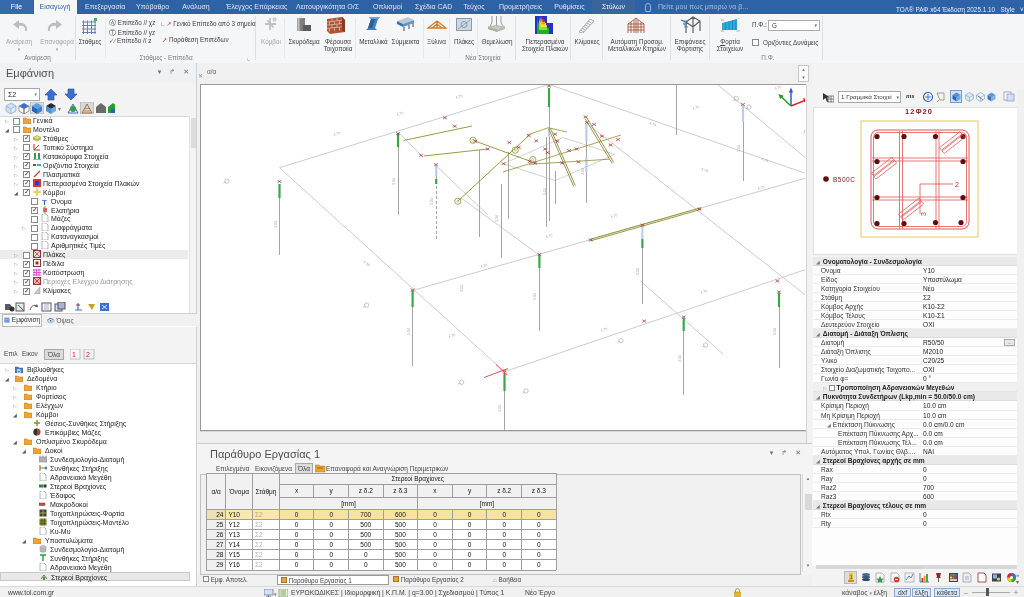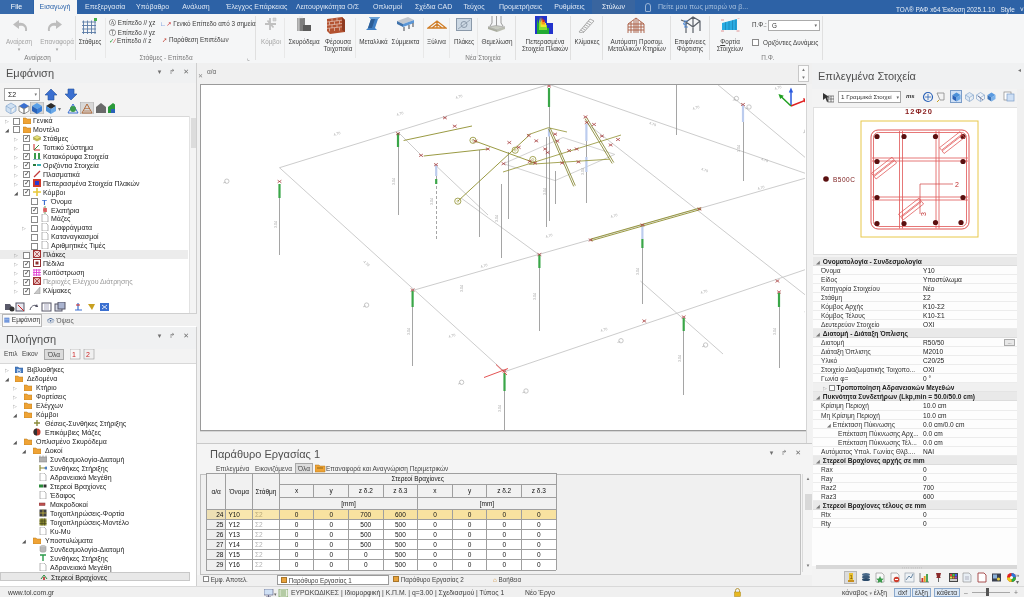--- a/index.html
+++ b/index.html
@@ -277,21 +277,20 @@
         <rect x="0" y="1" width="9" height="8" fill="#3a6fd0"></rect>
         <path d="M2 3 L7 7 M7 3 L2 7" stroke="#fff" stroke-width="0.8"></path>
       </g>
   </svg>
   <div class="abs" style="left:0;top:250px;width:197px;height:13px;background:#f0f0f0;border-top:1px solid #d0d0d0;">
     <div class="abs" style="left:2px;top:0px;width:40px;height:13px;background:#fafafa;border:1px solid #b8b8b8;font-size:6.5px;color:#333;text-align:center;line-height:10px;"><span style="color:#3a6fd0;">▦</span> Εμφάνιση</div>
     <div class="abs" style="left:44px;top:1px;width:32px;height:12px;font-size:6.5px;color:#555;text-align:center;line-height:11px;"><span style="color:#4a6a9a;">👁</span> Όψεις</div>
   </div>
 </div>
 <div class="panel" style="left:0;top:327px;width:197px;height:259px;border-right:1px solid #cfcfcf;">
-  <div class="phead" style="padding-top:6px;height:22px;">Πλοήγηση<span class="phbtns">▾ ↱ ✕</span></div>
   <div class="abs" style="left:2px;top:22px;height:12px;font-size:6.5px;color:#444;">
     <span class="abs" style="left:2px;top:1px;">Επιλ</span>
       <span class="abs" style="left:20px;top:1px;">Εικον</span>
     <span class="abs" style="left:42px;top:0;width:20px;height:11px;background:#dcdcdc;border:1px solid #a8a8a8;text-align:center;line-height:10px;">Όλα</span>
     <svg class="abs" style="left:68px;top:0px;" width="26" height="11" viewBox="0 0 26 11">
         <rect x="0" y="0" width="10" height="10" fill="#f8f8f8" stroke="#999" stroke-width="0.6"></rect>
         <text x="2" y="8" font-size="7" fill="#c22">1</text>
         <rect x="14" y="0" width="10" height="10" fill="#f0f0f0" stroke="#999" stroke-width="0.6"></rect>
         <text x="16" y="8" font-size="7" fill="#c22">2</text>
       </svg>
@@ -827,21 +826,20 @@
 </div>
 
 <div class="abs" style="left:197px;top:575px;width:615px;height:11px;background:#f0f0f0;font-size:6.3px;color:#444;">
   <span class="abs" style="left:6px;top:1px;"><span style="display:inline-block;width:6px;height:6px;border:1px solid #888;background:#fff;"></span> Εμφ. Αποτελ.</span>
   <span class="abs" style="left:80px;top:0px;width:112px;height:10px;background:#fff;border:1px solid #9a9a9a;line-height:9px;padding-left:3px;"><span style="display:inline-block;width:6px;height:6px;background:#e8a33d;border:1px solid #a8762a;"></span> Παράθυρο Εργασίας 1</span>
   <span class="abs" style="left:196px;top:1px;"><span style="display:inline-block;width:6px;height:6px;background:#e8a33d;border:1px solid #a8762a;"></span> Παράθυρο Εργασίας 2</span>
   <span class="abs" style="left:296px;top:1px;"><span style="color:#d08a2a;">⌂</span> Βοήθεια</span>
 </div>
 
 <div class="panel" style="left:812px;top:63px;width:212px;height:523px;">
-  <div class="phead" style="height:26px;padding-top:7px;">Επιλεγμένα Στοιχεία<span class="abs" style="right:3px;top:3px;color:#777;font-size:6px;">◂</span></div>
   <div class="abs" style="left:0;top:26px;width:212px;height:18px;background:#f3f3f3;">
     <svg class="abs" style="left:10px;top:3px;" width="12" height="11" viewBox="0 0 12 11">
         <path d="M1 1 L1 8 L3.5 6 L5 10 L6.5 9.3 L5 5.5 L8 5.5 Z" fill="#333"></path>
         <g stroke="#555" stroke-width="0.7" fill="none">
           <rect x="6" y="4" width="6" height="6"></rect>
           <path d="M6 7 H12 M9 4 V10"></path>
         </g>
       </svg>
     <div class="abs" style="left:26px;top:2px;width:63px;height:12px;background:#fff;border:1px solid #a8a8a8;font-size:6.2px;line-height:10px;padding-left:2px;color:#333;white-space:nowrap;overflow:hidden;">1 Γραμμικά Στοιχεί<span style="position:absolute;right:1px;color:#666;font-size:5px;">▾</span></div>
     <div class="abs" style="left:94px;top:4px;font-size:6px;color:#333;font-weight:bold;font-style:italic;">ms</div>

